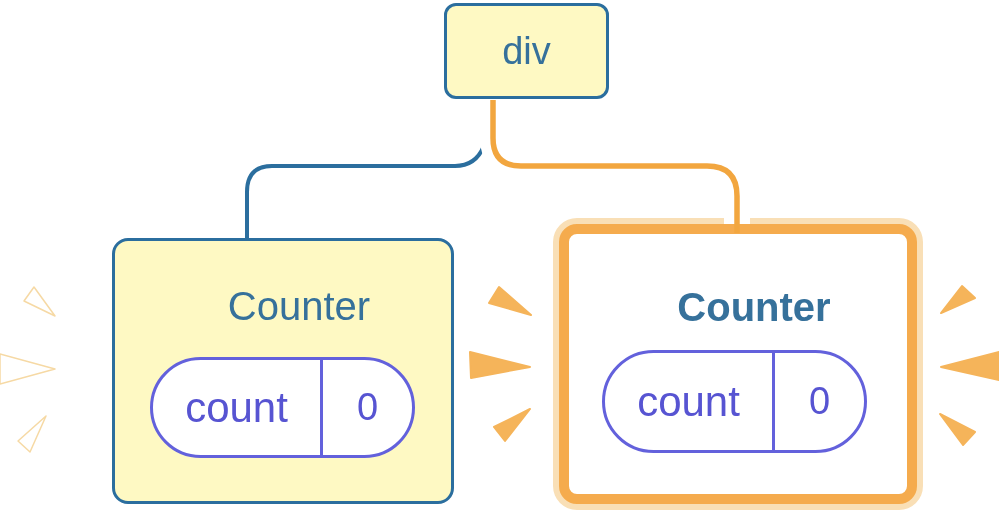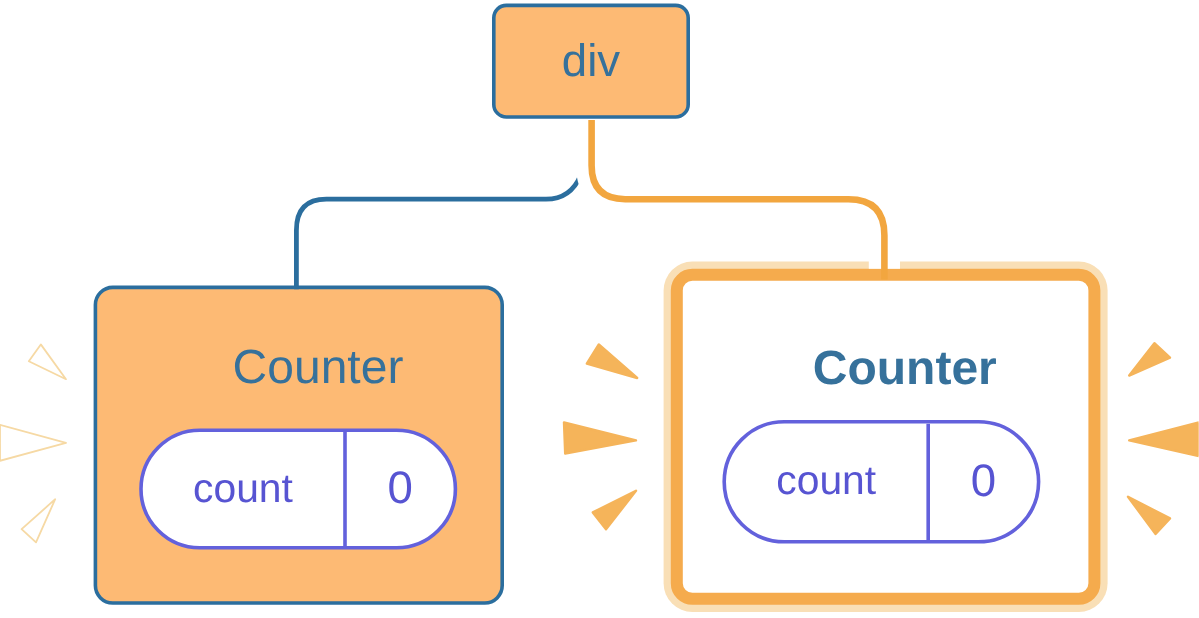--- a/index.html
+++ b/index.html
@@ -4,21 +4,21 @@
 <style>
   :root{
     --blue:#2B6E9E; --blue_text:#36719B; --purple:#6361DC; --purple_text:#5754D2;
     --orange:#F2A63F; --orange_border:#F5AB4D; --orange_light:#F9DFB6;
     --sparkle_orange:#F5B45A; --sparkle_white:#FFFFFF; --bg:#FFFFFF;
   }
   *{margin:0;padding:0;box-sizing:border-box;}
   body{background:var(--bg,#fff);font-family:"Liberation Sans",sans-serif;}
   .canvas{position:relative;width:999px;height:515px;background:var(--bg,#fff);overflow:hidden;}
 
-  .node-box{position:absolute;background:#fdba74;border:3px solid var(--blue,#2B6E9E);}
+  .node-box{position:absolute;background:#fef9c3;border:3px solid var(--blue,#2B6E9E);margin-left:34px;}
   .root-box{left:410px;top:3px;width:165px;height:96px;border-radius:12px;
     display:flex;align-items:center;justify-content:center;}
   .root-label{font-size:38px;font-weight:500;color:var(--blue_text,#36719B);}
 
   .component-box{border-radius:16px;}
   .left-box{left:78px;top:238px;width:342px;height:266px;}
 
   .right-box{position:absolute;left:559px;top:224px;width:358px;height:280px;background:#fff;
     border:10px solid var(--orange_border,#F5AB4D);border-radius:18px;
     box-shadow:0 0 0 6px var(--orange_light,#F9DFB6);}
@@ -27,21 +27,21 @@
     font-size:40px;color:var(--blue_text,#36719B);}
   .left-box .component-title{top:43px;font-weight:500;}
   .right-box .component-title{top:51px;font-weight:800;}
 
   .state-pill{position:absolute;display:flex;background:#fff;
     border:3px solid var(--purple,#6361DC);border-radius:60px;overflow:hidden;}
   .left-box .state-pill{left:35px;top:116px;width:265px;height:101px;}
   .right-box .state-pill{left:33px;top:116px;width:265px;height:103px;}
   .pill-key{flex:0 0 170px;display:flex;align-items:center;justify-content:center;
     border-right:3px solid var(--purple,#6361DC);
-    font-size:34px;color:var(--purple_text,#5754D2);}
+    font-size:42px;color:var(--purple_text,#5754D2);}
   .pill-value{flex:1;display:flex;align-items:center;justify-content:center;
     font-size:38px;color:var(--purple_text,#5754D2);}
 
   svg.overlay{position:absolute;left:0;top:0;width:999px;height:515px;pointer-events:none;}
   .wire-blue{fill:none;stroke:var(--blue,#2B6E9E);stroke-width:4;}
   .wire-casing{fill:none;stroke:var(--sparkle_white,#fff);stroke-width:26;}
   .wire-orange{fill:none;stroke:var(--orange,#F2A63F);stroke-width:5.5;}
   .ray-orange{fill:var(--sparkle_orange,#F5B45A);stroke:var(--sparkle_orange,#F5B45A);
     stroke-width:2;stroke-linejoin:round;}
   .ray-white{fill:var(--sparkle_white,#fff);stroke:#F6D9A4;stroke-width:1.5;stroke-linejoin:round;}

